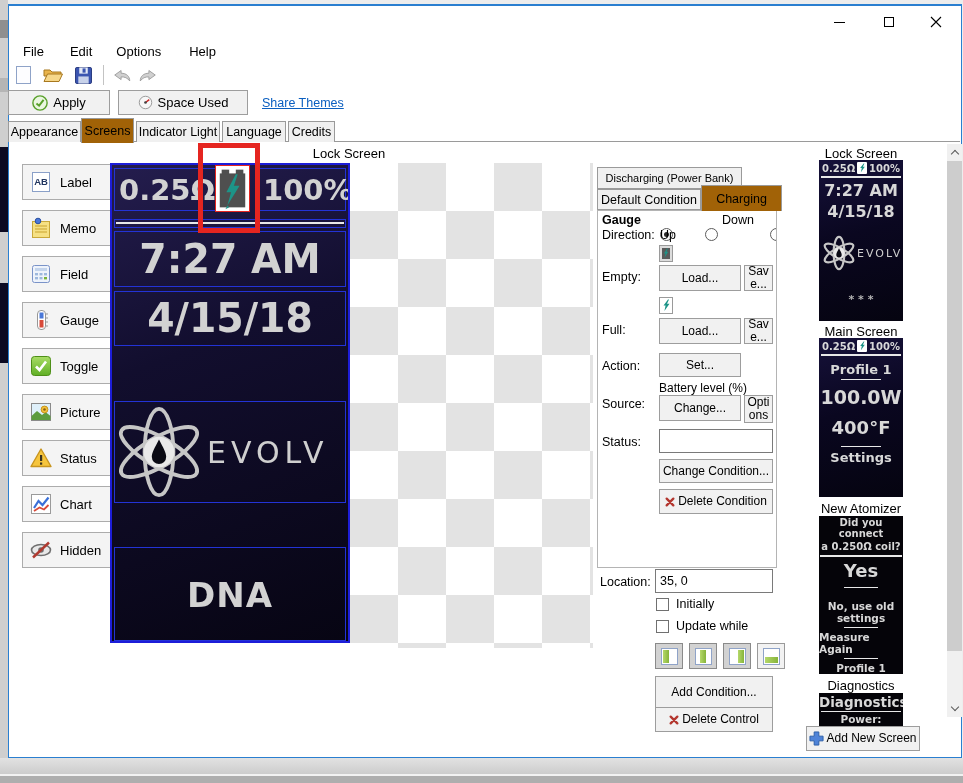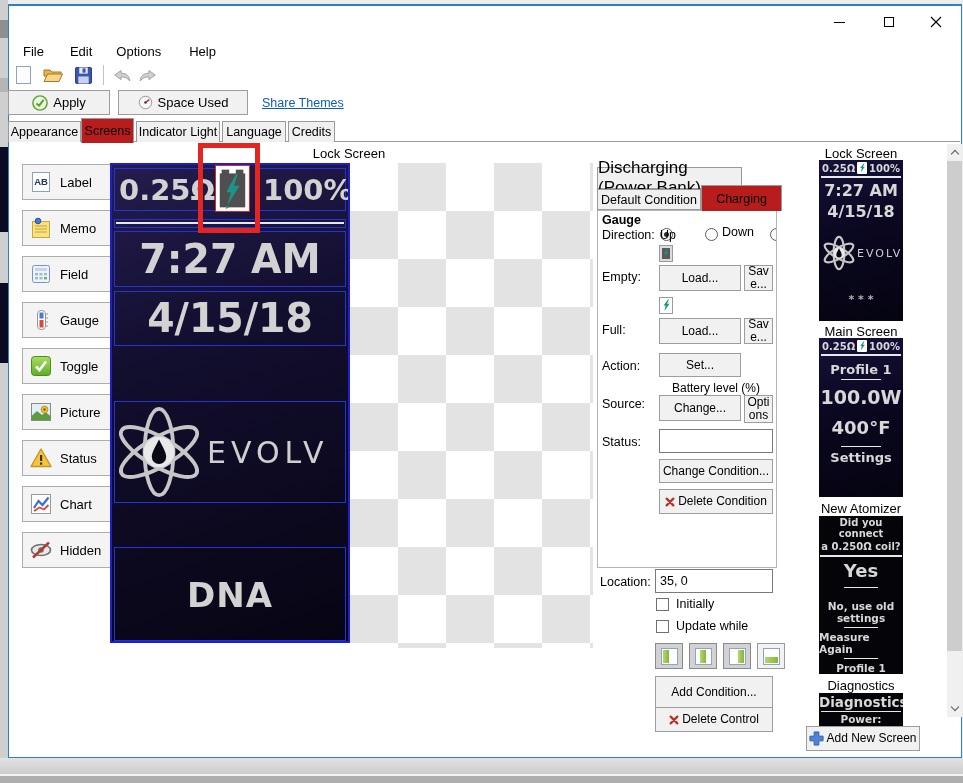--- a/index.html
+++ b/index.html
@@ -19,21 +19,21 @@
   .toolbar{left:9px;top:62px;width:951px;height:26px;display:flex;align-items:center;background:#fff;}
   .tbtn{width:24px;height:22px;display:flex;align-items:center;justify-content:center;}
   .tsep{width:1px;height:20px;background:#c3c3c3;margin:0 6px;}
   .btn{background:#f1f1f1;border:1px solid #9d9d9d;display:flex;align-items:center;justify-content:center;
        font-size:12px;line-height:1.05;text-align:center;}
   .link{color:#0b5fc0;text-decoration:underline;font-size:12.5px;}
   
   .tabline{left:9px;top:141px;width:951px;height:1px;background:#9a9a9a;}
   .tab{background:#f0f0f0;border:1px solid #9a9a9a;border-bottom:none;display:flex;align-items:center;
        justify-content:center;font-size:12.5px;}
-  .tab.sel{background:#b91c1c;z-index:3;}
+  .tab.sel{background:#a16207;z-index:3;}
   
   .toolbox-btn{left:12px;width:91px;height:36px;background:#f4f4f4;border:1px solid #acacac;
        display:flex;align-items:center;padding-left:6px;gap:7px;font-size:13px;margin-left:10px;}
   
   .checker{background:repeating-conic-gradient(#e3e3e3 0% 25%, #ffffff 0% 50%);background-size:96px 96px;}
   .preview{background:linear-gradient(160deg,#241d4e 0%,#120e2e 38%,#070513 100%);
            border:2px solid #1d1dd8;overflow:hidden;}
   .dna{font-family:"DejaVu Sans",sans-serif;font-weight:bold;color:#d2d2d2;}
   .bluebox{border:1px solid #2333d6;}
   
@@ -307,38 +307,38 @@
     </div>
 
     <div class="a bluebox" style="left:2px;top:382px;width:232px;height:94px;">
       <div class="dna" style="text-align:center;font-size:34px;line-height:94px;letter-spacing:1px;">DNA</div>
     </div>
   </div>
 
   <div class="a" style="left:198px;top:143px;width:62px;height:90px;border:5px solid #e52520;z-index:5;"></div>
 
   <div class="a tab" style="left:597px;top:167px;width:145px;height:22px;border-bottom:1px solid #9a9a9a;">
-    <span style="font-size:17px;">Discharging (Power Bank)</span>
+    <span style="font-size:11px;">Discharging (Power Bank)</span>
   </div>
   <div class="a tab" style="left:597px;top:189px;width:104px;height:21px;border-bottom:1px solid #9a9a9a;">
     <span>Default Condition</span>
   </div>
   <div class="a tab sel" style="left:701px;top:185px;width:81px;height:26px;z-index:4;">
     <span>Charging</span>
   </div>
 
   <div class="a panel" style="left:597px;top:210px;width:180px;height:358px;">
     <div class="a plabel" style="left:4px;top:2px;font-weight:bold;">Gauge</div>
     <div class="a plabel" style="left:4px;top:17px;">Direction:</div>
     <div class="a radio" style="left:62px;top:17px;">
       <div class="dot"></div>
     </div>
     <span class="a plabel" style="left:62px;top:17px;">Up</span>
     <div class="a radio" style="left:107px;top:17px;"></div>
-    <span class="a plabel" style="left:124px;top:14px;">Down</span>
+    <span class="a plabel" style="left:124px;top:2px;">Down</span>
     <div class="a radio" style="left:172px;top:17px;"></div>
 
     <div class="a" style="left:61px;top:34px;width:14px;height:17px;background:#dcdcdc;border:1px solid #9a9a9a;display:flex;align-items:center;justify-content:center;">
       <svg width="10" height="13" viewBox="0 0 10 13">
         <rect x="1" y="1" width="8" height="11" fill="#5a5a5a"></rect>
         <polygon points="6,1.5 3,6.5 4.6,6.5 3.4,11 7.2,4.8 5.4,4.8 6.8,1.5" fill="#1d9488"></polygon>
       </svg>
     </div>
     <div class="a plabel" style="left:4px;top:59px;">Empty:</div>
     <div class="a btn" style="left:61px;top:54px;width:82px;height:26px;">
@@ -359,21 +359,21 @@
     </div>
     <div class="a btn" style="left:146px;top:107px;width:29px;height:26px;white-space:normal;padding:1px;">
       <span style="word-break:break-all;">Save...</span>
     </div>
 
     <div class="a plabel" style="left:4px;top:148px;">Action:</div>
     <div class="a btn" style="left:61px;top:142px;width:82px;height:24px;">
       <span>Set...</span>
     </div>
 
-    <div class="a plabel" style="left:61px;top:170px;width:114px;text-align:center;font-size:12px;">Battery level (%)</div>
+    <div class="a plabel" style="left:61px;top:170px;width:114px;text-align:left;font-size:12px;">Battery level (%)</div>
     <div class="a plabel" style="left:4px;top:186px;">Source:</div>
     <div class="a btn" style="left:61px;top:184px;width:82px;height:26px;">
       <span>Change...</span>
     </div>
     <div class="a btn" style="left:146px;top:184px;width:29px;height:28px;white-space:normal;padding:1px;">
       <span style="word-break:break-all;">Options</span>
     </div>
 
     <div class="a plabel" style="left:4px;top:224px;">Status:</div>
     <input class="a input" style="left: 61px; top: 218px; width: 114px; height: 24px;" value="">

